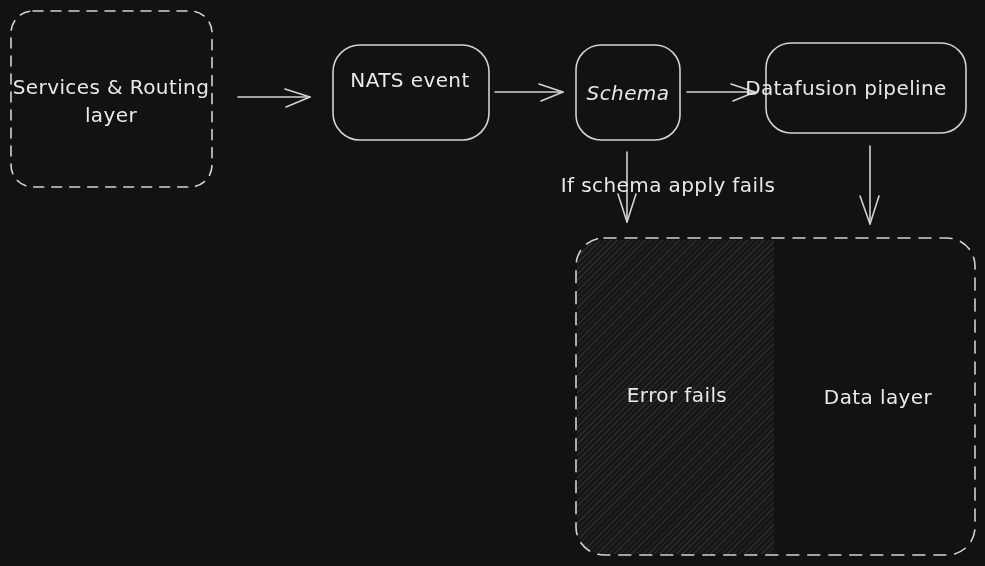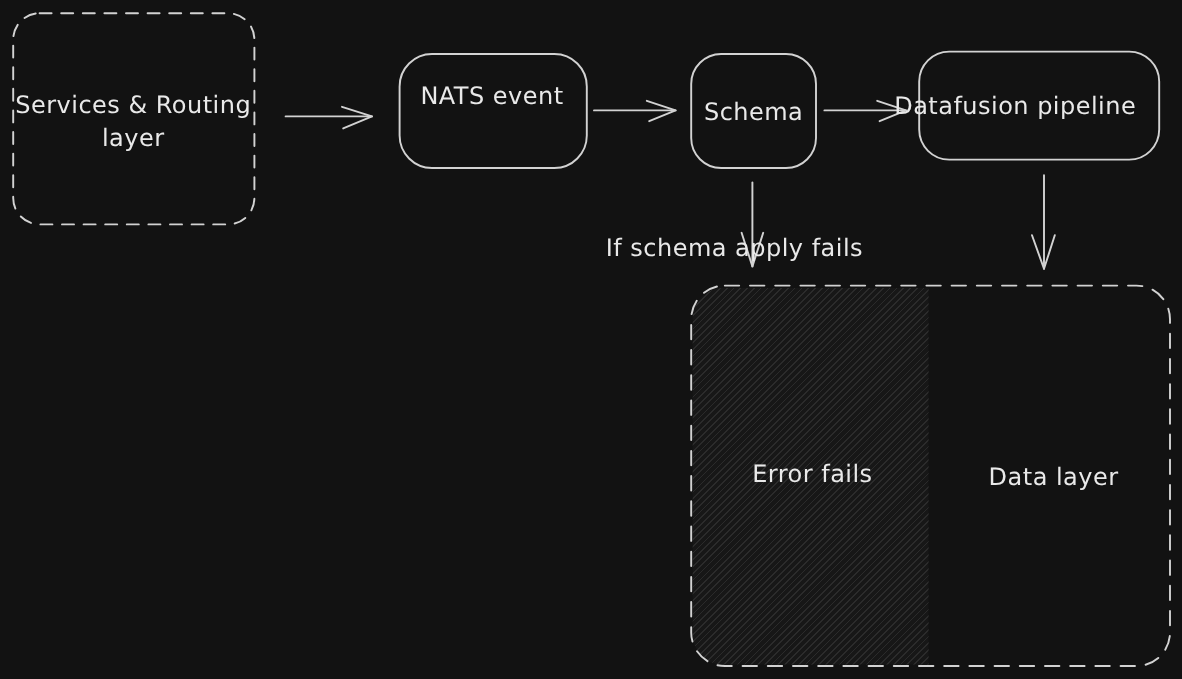--- a/index.html
+++ b/index.html
@@ -97,25 +97,25 @@
 
   <div class="label" style="left:111px; top:101px;">
     <span class="row">Services &amp; Routing</span>
     <span class="row">layer</span>
   </div>
 
   <div class="label" style="left:410px; top:80px;text-align:right;">
     <span class="row">NATS event</span>
   </div>
 
-  <div class="label" style="left:628px; top:93px;">
+  <div class="label" style="left:628px; top:93px;font-style:italic;">
     <span class="row">Schema</span>
   </div>
 
   <div class="label" style="left:846px; top:88px;">Datafusion pipeline</div>
 
-  <div class="label" style="left:612px; top:185px;margin-top:21px;">If schema apply fails</div>
+  <div class="label" style="left:668px; top:185px;">If schema apply fails</div>
 
   <div class="label" style="left:677px; top:395px;">Error fails</div>
 
   <div class="label" style="left:878px; top:397px;">Data layer</div>
 
 </div>
 
 </body></html>

